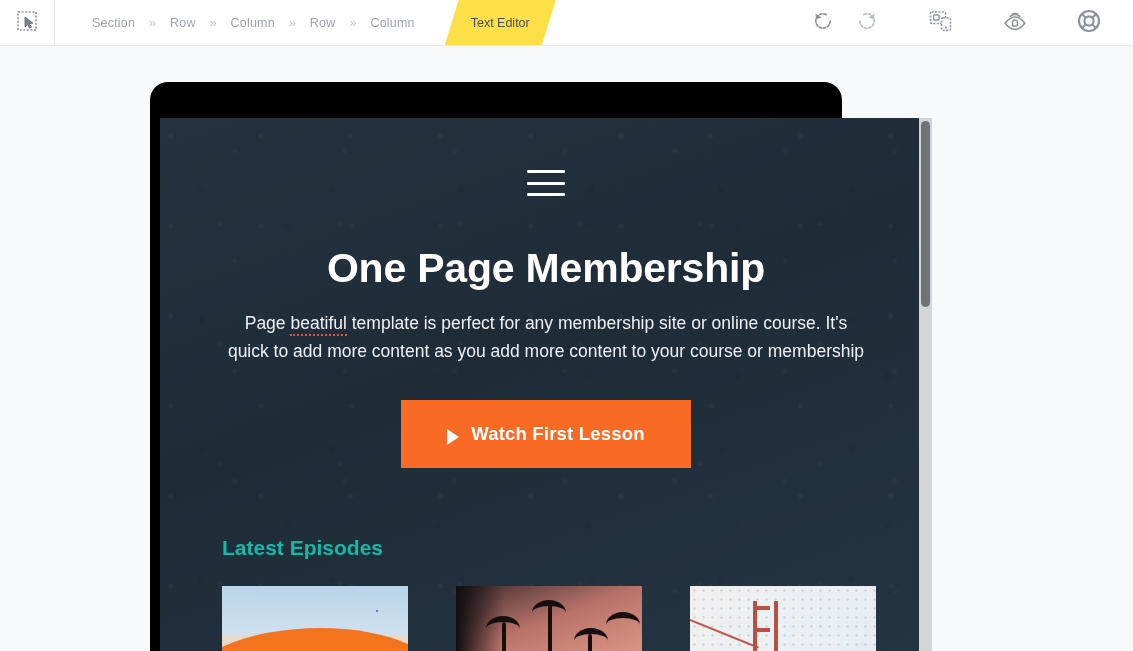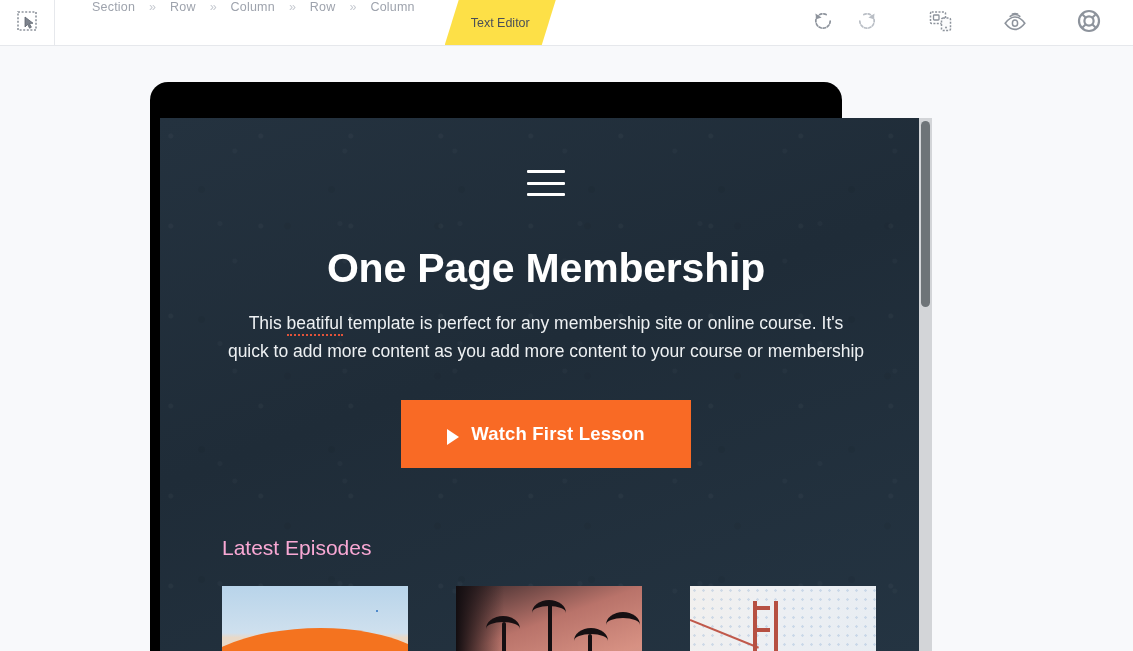--- a/index.html
+++ b/index.html
@@ -32,20 +32,21 @@
     height: 45px;
     display: flex;
     align-items: center;
     justify-content: center;
     border-right: 1px solid #e6e8ec;
     box-sizing: border-box;
     cursor: pointer;
   }
   .breadcrumb {
     display: flex;
+    align-items: center;
     padding-left: 25px;
     gap: 0px;
   }
   .crumb {
     font-size: 12.5px;
     color: #9ea3ad;
     letter-spacing: .2px;
     padding: 0 12px;
     cursor: pointer;
     white-space: nowrap;
@@ -196,22 +197,22 @@
 
   
   .episodes {
     position: relative;
     z-index: 2;
     margin-top: 68px;
     padding: 0 62px;
   }
   .episodes-title {
     font-size: 21px;
-    font-weight: 400;
-    color: #f9a8d4;
+    font-weight: 700;
+    color: #14b8a6;
     margin: 0 0 26px 0;
   }
   .thumb-row {
     display: flex;
     gap: 48px;
   }
   .thumb {
     width: 186px;
     height: 112px;
     position: relative;
@@ -442,21 +443,21 @@
       <div class="hero">
 
         <div class="hamburger">
           <span></span>
           <span></span>
           <span></span>
         </div>
 
         <h1 class="hero-title">One Page Membership</h1>
 
-        <p class="hero-sub"><span>This </span><span class="misspelled">beatiful</span><span> template is perfect for any membership site or online course.  It's quick to add more content as you add more content to your course or membership</span></p>
+        <p class="hero-sub"><span>Page </span><span class="misspelled">beatiful</span><span> template is perfect for any membership site or online course.  It's quick to add more content as you add more content to your course or membership</span></p>
 
         <div class="cta-wrap">
           <button class="cta-btn">
             <span class="play"></span>
             <span>Watch First Lesson</span>
           </button>
         </div>
       </div>
 
       <div class="episodes">

